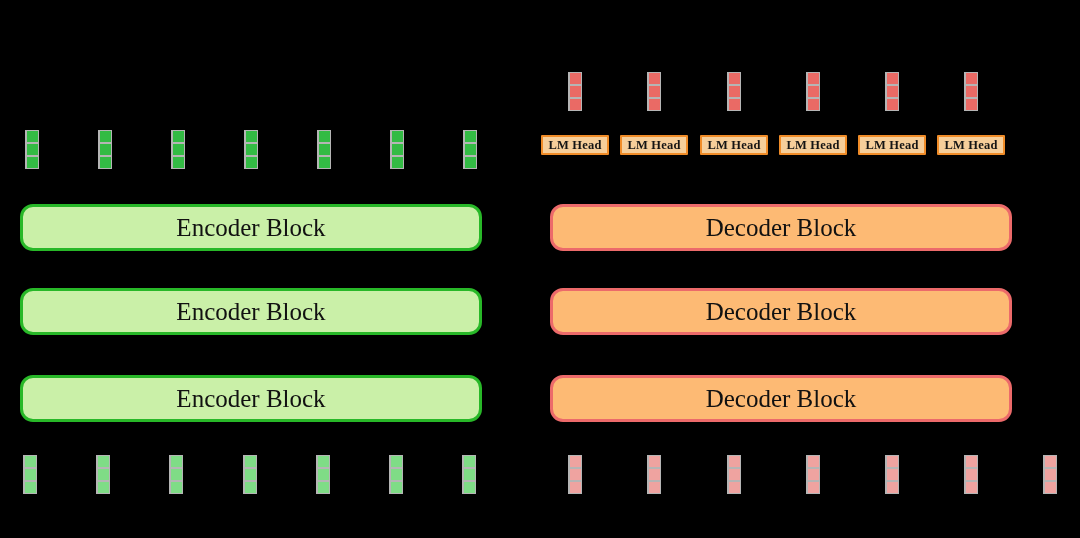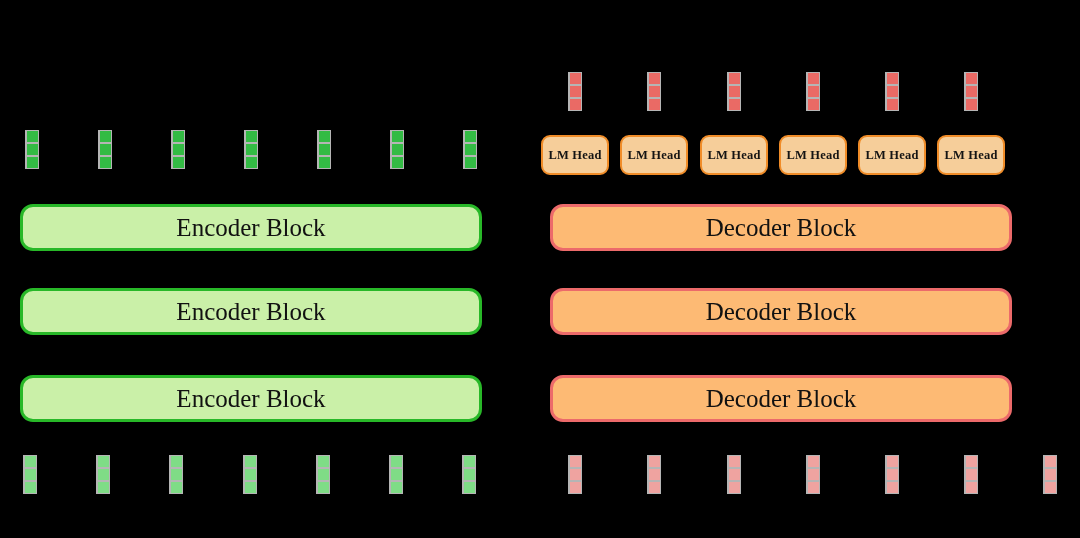--- a/index.html
+++ b/index.html
@@ -51,22 +51,22 @@
   .tok-dec-top .cell { background: #ea6a65; }
 
   
   .tok-dec-bot { background: #b5b5b5; }
   .tok-dec-bot .cell { background: #efa3a0; }
 
   
   .lm-head {
     position: absolute;
     width: 68px;
-    height: 40px;
-    border-radius: 9px;
+    height: 20px;
+    border-radius: 1px;
     background: #f6ce9a;
     border: 2.5px solid #f08c28;
     display: flex;
     align-items: center;
     justify-content: center;
     font-size: 12.5px;
     font-weight: bold;
     color: #141414;
     letter-spacing: 0.2px;
     white-space: nowrap;

